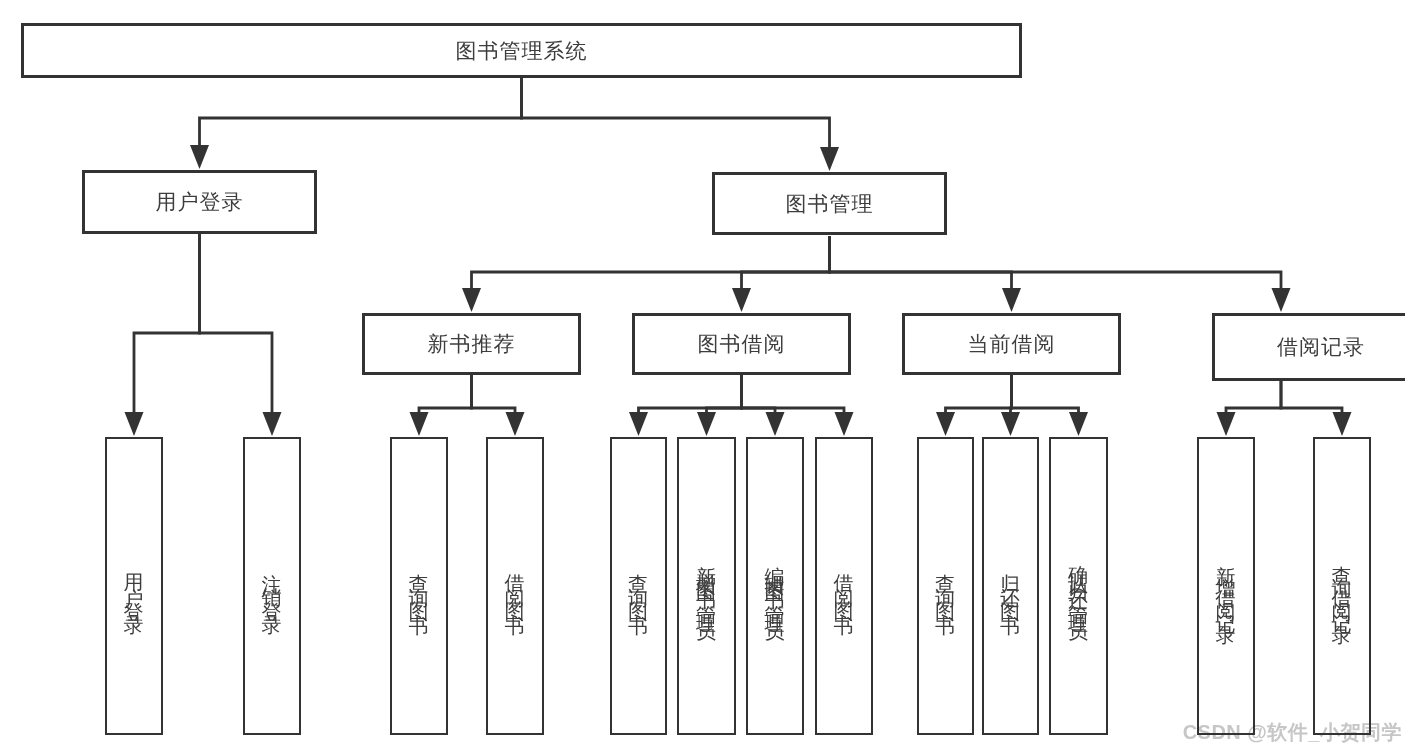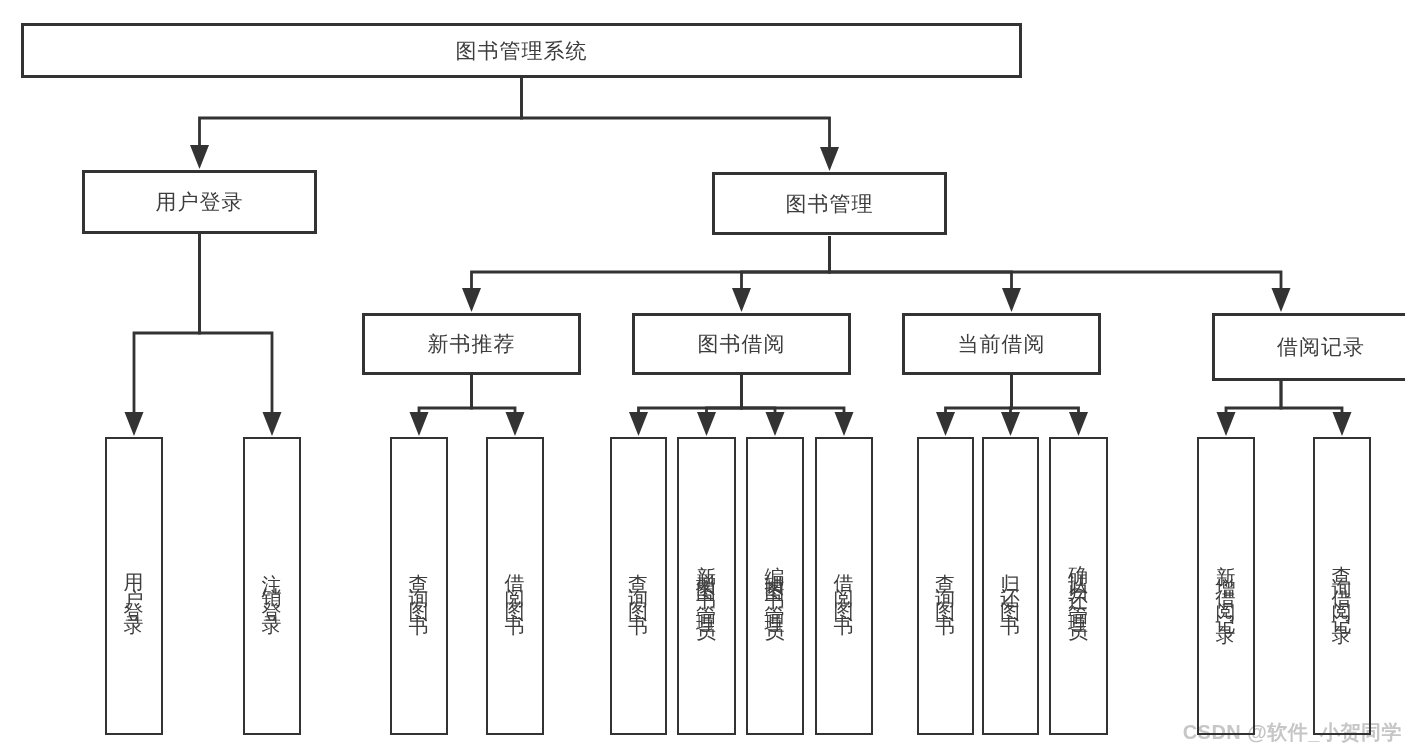--- a/index.html
+++ b/index.html
@@ -97,21 +97,21 @@
       <polygon points="1216.5,412 1235.5,412 1226,436" class="arrow" fill="#333333"></polygon>
       <path d="M 1281 375 L 1281 408 L 1342 408 L 1342 421" class="edge" stroke="#333333"></path>
       <polygon points="1332.5,412 1351.5,412 1342,436" class="arrow" fill="#333333"></polygon>
     </svg>
   <div id="watermark" style="color: rgb(198, 198, 198); font-weight: bold;">CSDN @软件_小贺同学</div>
 <div class="node h" style="left: 21px; top: 13px; width: 1001px; height: 55px; color: rgb(61, 61, 61); margin-top: 10px;">图书管理系统</div>
     <div class="node h" style="left: 82px; top: 170px; width: 235px; height: 64px; color: rgb(61, 61, 61);">用户登录</div>
     <div class="node h" style="left: 712px; top: 172px; width: 235px; height: 63px; color: rgb(61, 61, 61);">图书管理</div>
     <div class="node h" style="left: 632px; top: 313px; width: 219px; height: 62px; color: rgb(61, 61, 61);">图书借阅</div>
     <div class="node h" style="left: 362px; top: 313px; width: 219px; height: 62px; color: rgb(61, 61, 61);">新书推荐</div>
-    <div class="node h" style="left: 902px; top: 313px; width: 199px; height: 62px; color: rgb(61, 61, 61);">当前借阅</div>
+    <div class="node h" style="left: 902px; top: 313px; width: 219px; height: 62px; color: rgb(61, 61, 61);">当前借阅</div>
     <div class="node h" style="left: 1172px; top: 313px; width: 218px; height: 68px; color: rgb(61, 61, 61); margin-left: 40px;">借阅记录</div>
     <div class="node v" style="left: 105px; top: 437px; width: 58px; height: 298px; color: rgb(61, 61, 61); letter-spacing: 14px;">用户登录</div>
     <div class="node v" style="left: 243px; top: 437px; width: 58px; height: 298px; color: rgb(61, 61, 61); letter-spacing: 14px;">注销登录</div>
     <div class="node v" style="left: 390px; top: 437px; width: 58px; height: 298px; color: rgb(61, 61, 61); letter-spacing: 14px;">查询图书</div>
     <div class="node v" style="left: 486px; top: 437px; width: 58px; height: 298px; color: rgb(61, 61, 61); letter-spacing: 14px;">借阅图书</div>
     <div class="node v" style="left: 610px; top: 437px; width: 57px; height: 298px; color: rgb(61, 61, 61); letter-spacing: 14px;">查询图书</div>
     <div class="node v" style="left: 677px; top: 437px; width: 59px; height: 298px; color: rgb(61, 61, 61); letter-spacing: 8px;">新增图书（管理员）</div>
     <div class="node v" style="left: 746px; top: 437px; width: 58px; height: 298px; color: rgb(61, 61, 61); letter-spacing: 8px;">编辑图书（管理员）</div>
     <div class="node v" style="left: 815px; top: 437px; width: 58px; height: 298px; color: rgb(61, 61, 61); letter-spacing: 14px;">借阅图书</div>
     <div class="node v" style="left: 917px; top: 437px; width: 57px; height: 298px; color: rgb(61, 61, 61); letter-spacing: 14px;">查询图书</div>

